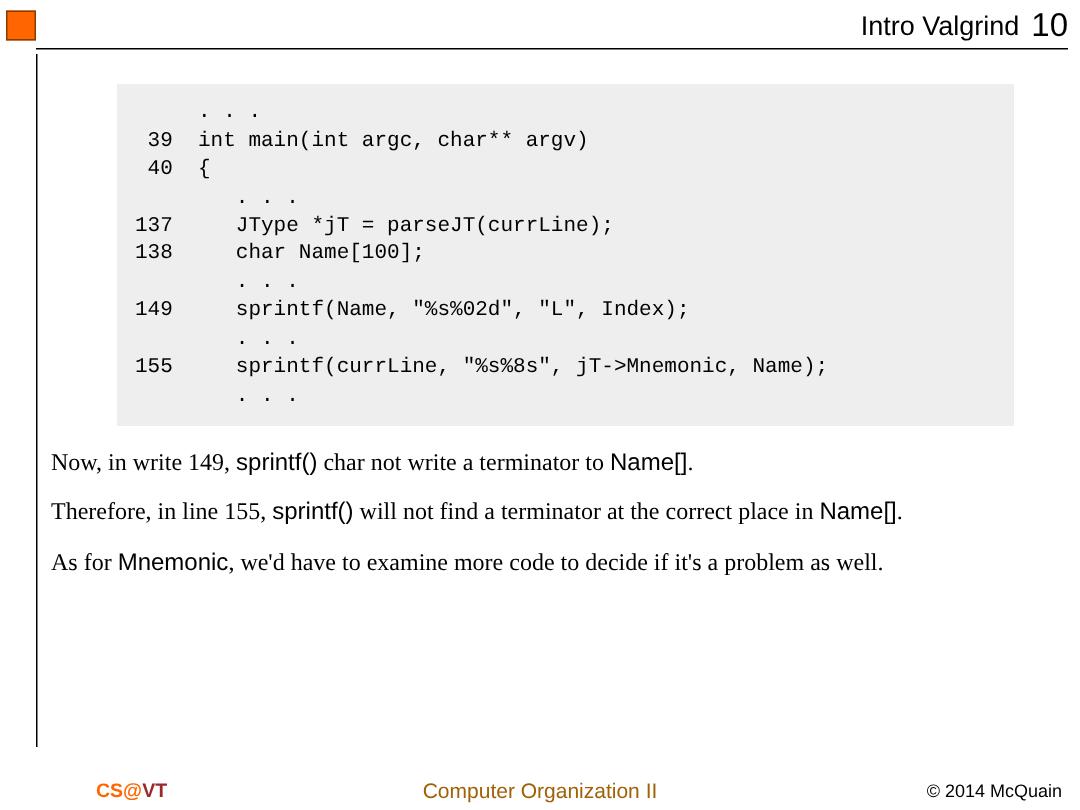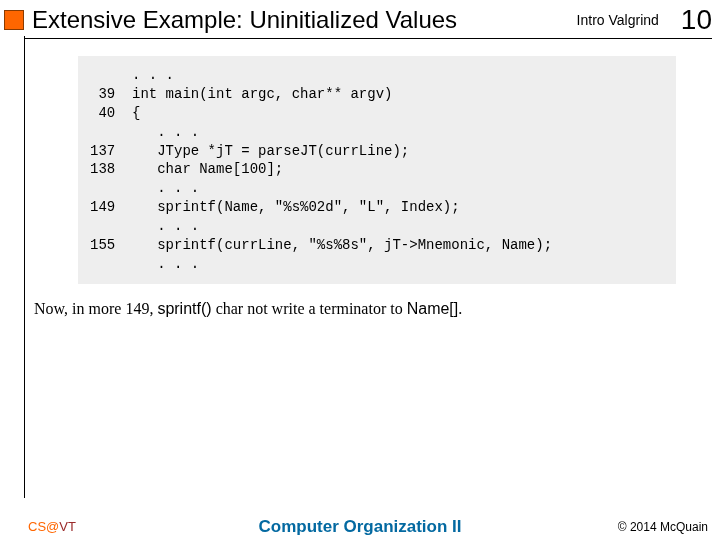--- a/index.html
+++ b/index.html
@@ -34,29 +34,29 @@
   .title {
     font-family: Arial, Helvetica, sans-serif;
     font-size: 24px;
     font-weight: 400;
     color: #000;
     flex: 1 1 auto;
     white-space: nowrap;
   }
   .course {
     font-family: Arial, Helvetica, sans-serif;
-    font-size: 14px;
+    font-size: 18px;
     font-weight: 400;
     margin-left: auto;
     white-space: nowrap;
   }
   .pagenum {
     font-family: Arial, Helvetica, sans-serif;
-    font-size: 28px;
-    margin-left: 22px;
+    font-size: 22px;
+    margin-left: 8px;
   }
   .hr {
     border: none;
     border-top: 1px solid #000;
     margin: 0 8px 0 24px;
   }
   .vline {
     position: absolute;
     left: 24px;
     top: 36px;
@@ -94,47 +94,47 @@
     right: 0;
     bottom: 6px;
     display: flex;
     align-items: center;
     justify-content: space-between;
     padding: 0 12px 0 28px;
     font-family: Arial, Helvetica, sans-serif;
   }
   .footer-left {
     font-size: 13px;
-    font-weight: normal;
+    font-weight: bold;
     color: #ff6600;
+    margin-left: 36px;
   }
   .footer-left .vt {
     color: #9a2a2a;
   }
   .footer-center {
-    font-size: 17px;
-    font-weight: bold;
-    color: #0369a1;
+    font-size: 14px;
+    font-weight: normal;
+    color: #a16207;
     position: absolute;
     left: 50%;
     transform: translateX(-50%);
   }
   .footer-right {
     font-size: 12px;
     color: #000;
   }
 </style>
 </head>
 <body>
 
 <div class="slide">
 
   <div class="header">
     <div class="bullet-sq"></div>
-    <div class="title">Extensive Example:  Uninitialized Values</div>
     <div class="course">Intro Valgrind</div>
     <div class="pagenum">10</div>
   </div>
 
   <hr class="hr">
   <div class="vline"></div>
 
   <div class="body">
 
 
@@ -144,24 +144,30 @@
         . . .
 137     JType *jT = parseJT(currLine);
 138     char Name[100];
         . . .
 149     sprintf(Name, "%s%02d", "L", Index);
         . . .
 155     sprintf(currLine, "%s%8s", jT-&gt;Mnemonic, Name);
         . . .</div>
 
     <p class="para">
-      <span>Now, in more 149, </span><span class="mono">sprintf()</span><span> char not write a terminator to </span><span class="mono">Name[]</span><span>.</span>
+      <span>Now, in write 149, </span><span class="mono">sprintf()</span><span> char not write a terminator to </span><span class="mono">Name[]</span><span>.</span>
     </p>
 
+    <p class="para">
+      <span>Therefore, in line 155, </span><span class="mono">sprintf()</span><span> will not find a terminator at the correct place in </span><span class="mono">Name[]</span><span>.</span>
+    </p>
 
+    <p class="para">
+      <span>As for </span><span class="mono">Mnemonic</span><span>, we'd have to examine more code to decide if it's a problem as well.</span>
+    </p>
 
   </div>
 
   <div class="footer">
     <div class="footer-left">
       <span>CS</span><span>@</span><span class="vt">VT</span>
     </div>
     <div class="footer-center">Computer Organization II</div>
     <div class="footer-right">© 2014 McQuain</div>
   </div>

